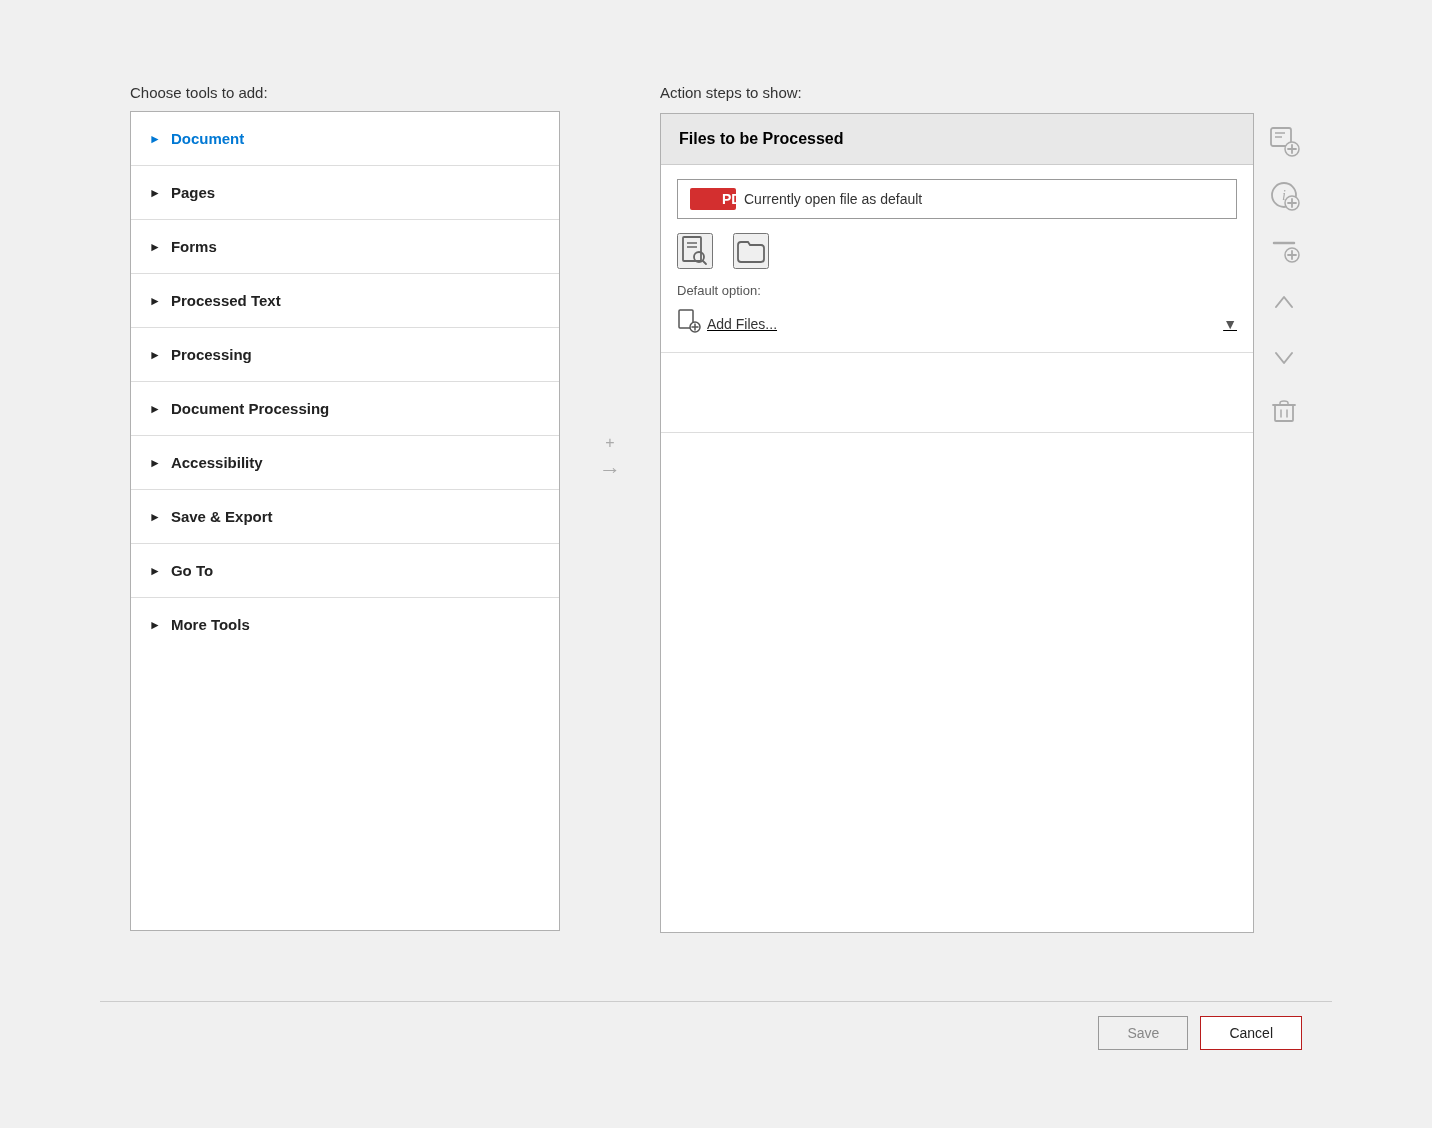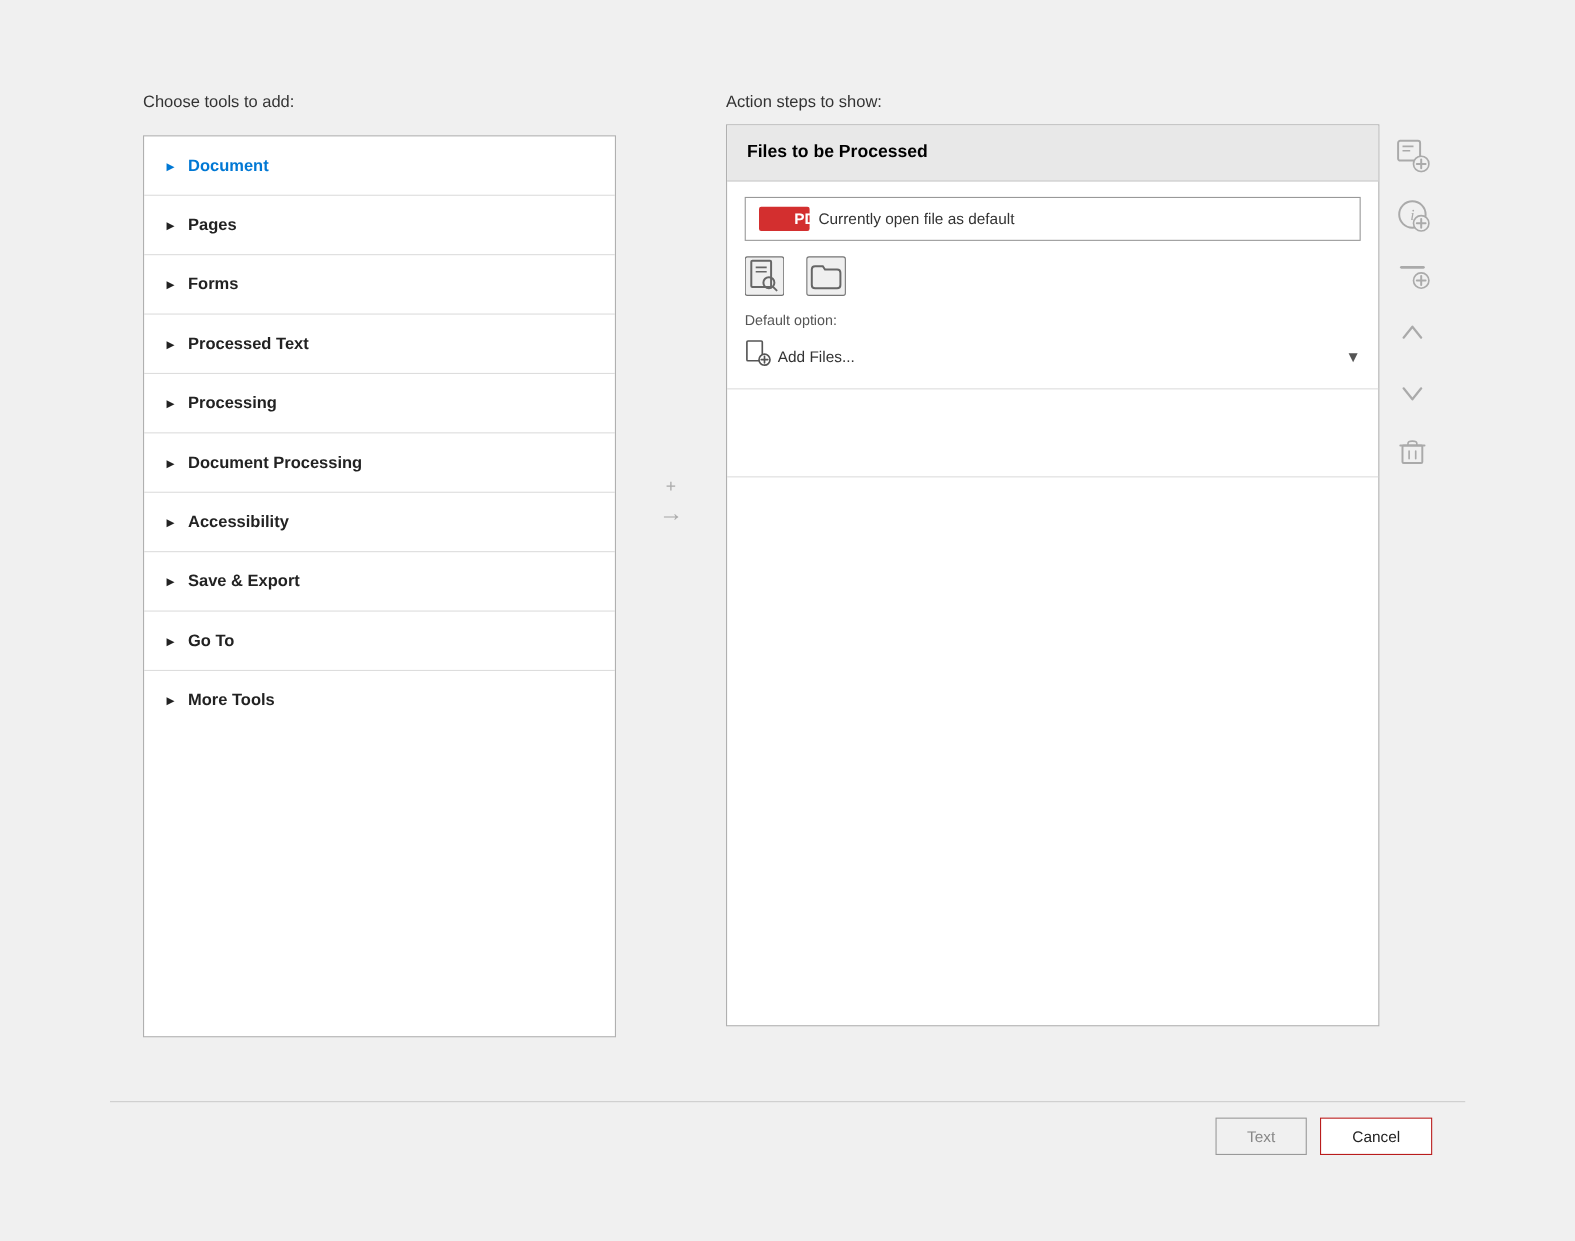--- a/index.html
+++ b/index.html
@@ -23,21 +23,21 @@
     .dialog-body {
       display: flex;
       flex: 1;
       gap: 0;
       padding: 20px 30px;
       align-items: flex-start;
     }
     .left-panel {
       display: flex;
       flex-direction: column;
-      gap: 12px;
+      gap: 0;
       flex: 0 0 auto;
     }
     .left-label {
       font-size: 15px;
       color: #333;
       margin-bottom: 10px;
     }
     .tools-list {
       border: 1px solid #b0b0b0;
       background: #fff;
@@ -163,20 +163,21 @@
     }
     .default-option {
       font-size: 13px;
       color: #555;
       margin-bottom: 11px;
     }
     .add-files-row {
       display: flex;
       align-items: center;
       gap: 24px;
+      text-decoration: underline;
     }
     .add-files-btn {
       display: flex;
       align-items: center;
       gap: 6px;
       background: none;
       border: none;
       cursor: pointer;
       font-size: 14px;
       color: #333;
@@ -401,16 +402,16 @@
               <line x1="11" y1="13" x2="11" y2="20" stroke="#aaa" stroke-width="1.5" stroke-linecap="round"></line>
               <line x1="17" y1="13" x2="17" y2="20" stroke="#aaa" stroke-width="1.5" stroke-linecap="round"></line>
             </svg>
           </button>
         </div>
       </div>
     </div>
   </div>
 
   <div class="dialog-footer">
-    <button class="footer-btn">Text</button>
+    <button class="footer-btn">Save</button>
     <button class="footer-btn cancel">Cancel</button>
   </div>
 </div>
 
 </body></html>

